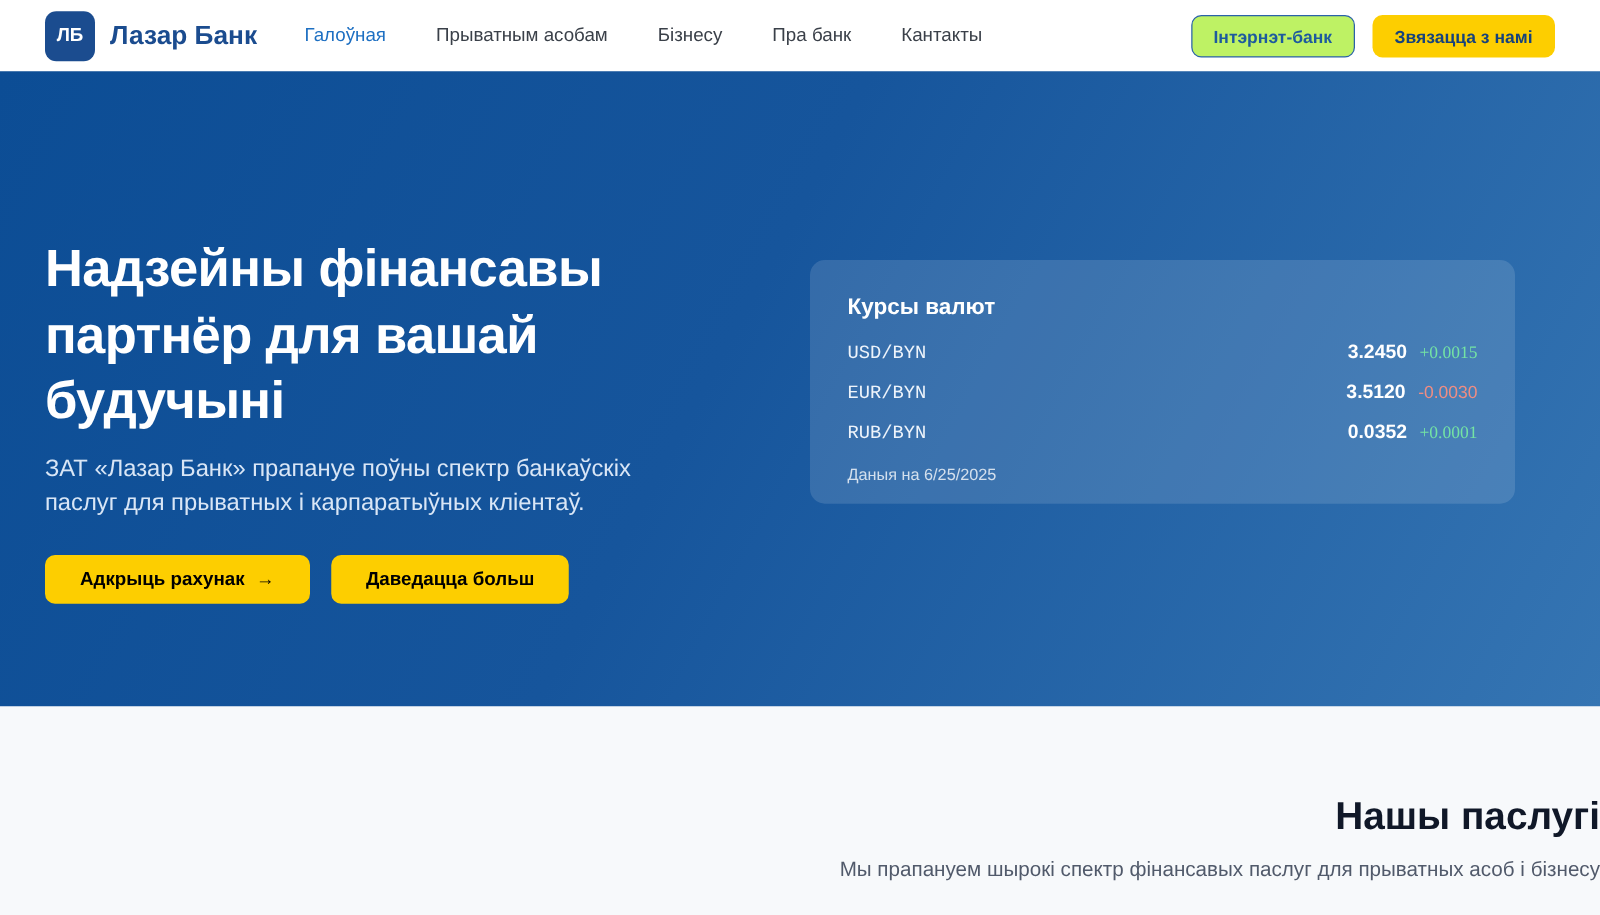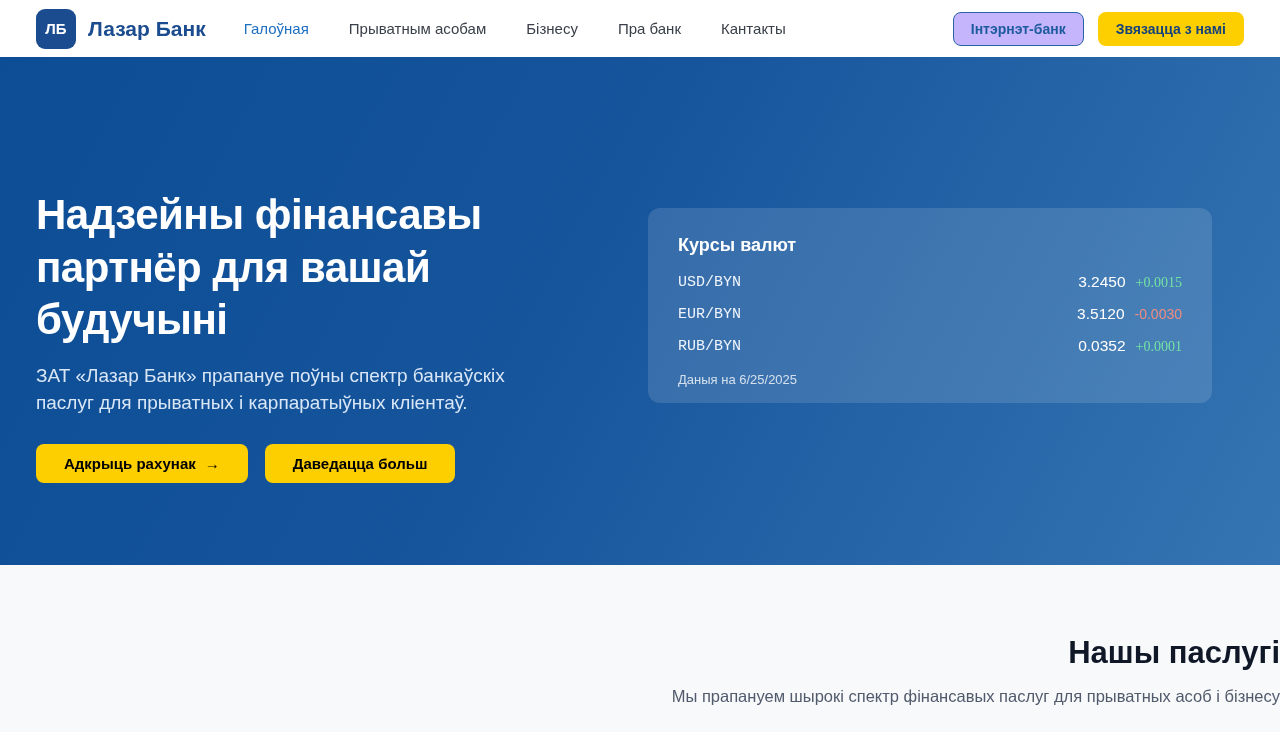--- a/index.html
+++ b/index.html
@@ -24,21 +24,21 @@
     color: #ffffff; font-weight: bold; font-size: 15px;
   }
   .brand-name { color: #1b4c8f; font-weight: bold; font-size: 21px; }
 
   .nav { display: flex; align-items: center; gap: 40px; margin-left: 38px; }
   .nav-link { font-size: 15px; color: #3a4049; text-decoration: none; cursor: pointer; }
   .nav-link.active { color: #1d6fc2; }
 
   .header-actions { display: flex; align-items: center; gap: 14px; }
   .btn-outline {
-    background: #c4b5fd;
+    background: #bef264;
     border: 1.5px solid #2a62a8;
     color: #1d5a9e;
     font-size: 14px; font-weight: bold;
     padding: 8px 17px;
     border-radius: 8px;
     cursor: pointer;
     font-family: "Liberation Sans", sans-serif;
   }
   .btn-yellow {
     background: #fdce00;
@@ -97,21 +97,21 @@
     border-radius: 12px;
     padding: 27px 30px 0 30px;
   }
   .rates-title { color: #ffffff; font-size: 18px; font-weight: bold; margin-bottom: 17px; }
   .rate-row {
     display: flex; align-items: center; justify-content: space-between;
     margin-bottom: 14px;
   }
   .rate-pair { color: #eef4fb; font-size: 15px; font-family: Liberation Mono, monospace; }
   .rate-right { display: flex; align-items: baseline; gap: 10px; }
-  .rate-value { color: #ffffff; font-size: 15.5px; font-weight: normal; }
+  .rate-value { color: #ffffff; font-size: 15.5px; font-weight: bold; }
   .rate-change { font-size: 14px; }
   .rate-change.up { color: #74e3a4; font-family: Liberation Serif, serif; }
   .rate-change.down { color: #ef8d83; }
   .rates-asof { color: rgba(255,255,255,0.78); font-size: 13px; margin-top: 17px; }
 
   
   .services {
     height: 167px;
     background: #f7f9fb;
     text-align: right;

